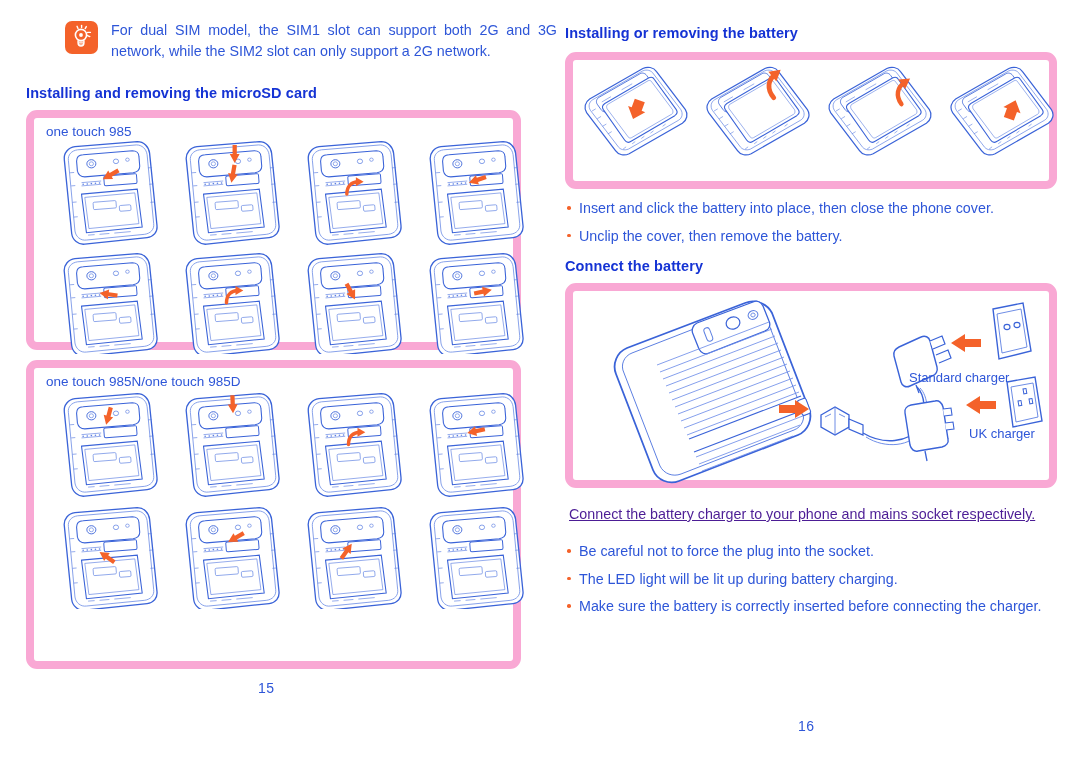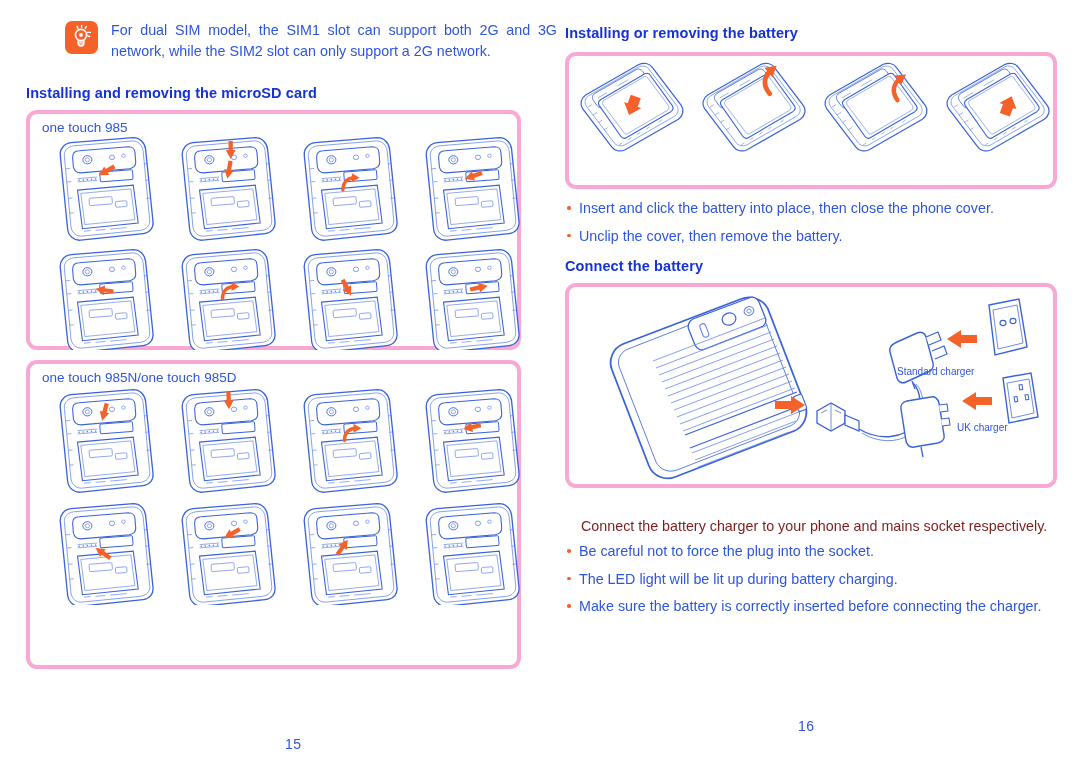--- a/index.html
+++ b/index.html
@@ -18,24 +18,25 @@
     font-size:14.5px;
     font-weight:bold;
     color:#1533d4;
     margin:0;
     letter-spacing:.1px;
   }
 
   p.body-text{
     font-size:14.3px;
     line-height:20.5px;
-    color:#7f1d1d;
-    margin:16px;
+    color:#4c1d95;
+    margin:4px;
     text-align:justify;
     text-justify:inter-word;
+    text-decoration:underline;
   }
 
   ul.bullets{list-style:none;margin:0;padding:0;}
   ul.bullets li{
     position:relative;
     padding-left:14px;
     font-size:14.3px;
     line-height:20.5px;
     color:#2e56d8;
     margin-bottom:7px;
@@ -61,44 +62,45 @@
     margin-top:1px;
   }
   .tip-text{
     font-size:14.3px;line-height:21px;color:#2e56d8;
     text-align:justify;text-justify:inter-word;
     flex:1 1 auto;
   }
 
   
   .frame{
-    border:4px solid #f9a8d4;
+    border:8px solid #f9a8d4;
     border-radius:11px;
     position:absolute;
     box-sizing:border-box;
   }
   .frame-label{
     position:absolute;
     font-size:13.5px;
     color:#2e56d8;
     white-space:nowrap;
   }
 
   .pagenum{
     position:absolute;
     font-size:14px;
     color:#2e56d8;
     letter-spacing:.5px;
   }
 
   .capt{
     position:absolute;
-    font-size:10px;
+    font-size:13px;
     color:#2e56d8;
     white-space:nowrap;
+    margin-left:8px;
   }
 
   svg{display:block;}
 </style>
 </head>
 <body>
 
 <div class="page">
 
   <div class="tip-row">
@@ -286,21 +288,21 @@
             <use href="#arrowR"></use>
           </g>
       </g>
       <g transform="translate(384,138) scale(0.82)">
           <use href="#phoneback"></use>
         </g>
     </svg>
   </div>
 
 
-  <div class="pagenum" style="left:258px;top:736px;margin-left:27px;">15</div>
+  <div class="pagenum" style="left:258px;top:680px;">15</div>
 
   <h2 class="heading" style="position:absolute;left:565px;top:25px;width:492px;">Installing or removing the battery</h2>
 
   <div class="frame" style="left:565px;top:52px;width:492px;height:137px;">
     <svg width="488" height="133" viewBox="0 0 488 133">
       <defs>
         <g id="phoneTilt">
           <path d="M14 46 L84 6 C90 3 98 4 102 10 L140 60 C144 66 142 74 136 78 L66 118 C60 121 52 120 48 114 L10 64 C6 58 8 50 14 46 Z" fill="#ffffff" stroke="#3a63d8" stroke-width="1.6"></path>
           <path d="M18 47 L84 9 C89 7 95 8 98 13 L134 60 C137 65 136 71 131 74 L65 112 C60 114 54 113 51 108 L15 61 C12 56 13 50 18 47 Z" fill="none" stroke="#5d80e2" stroke-width="0.9"></path>
 

